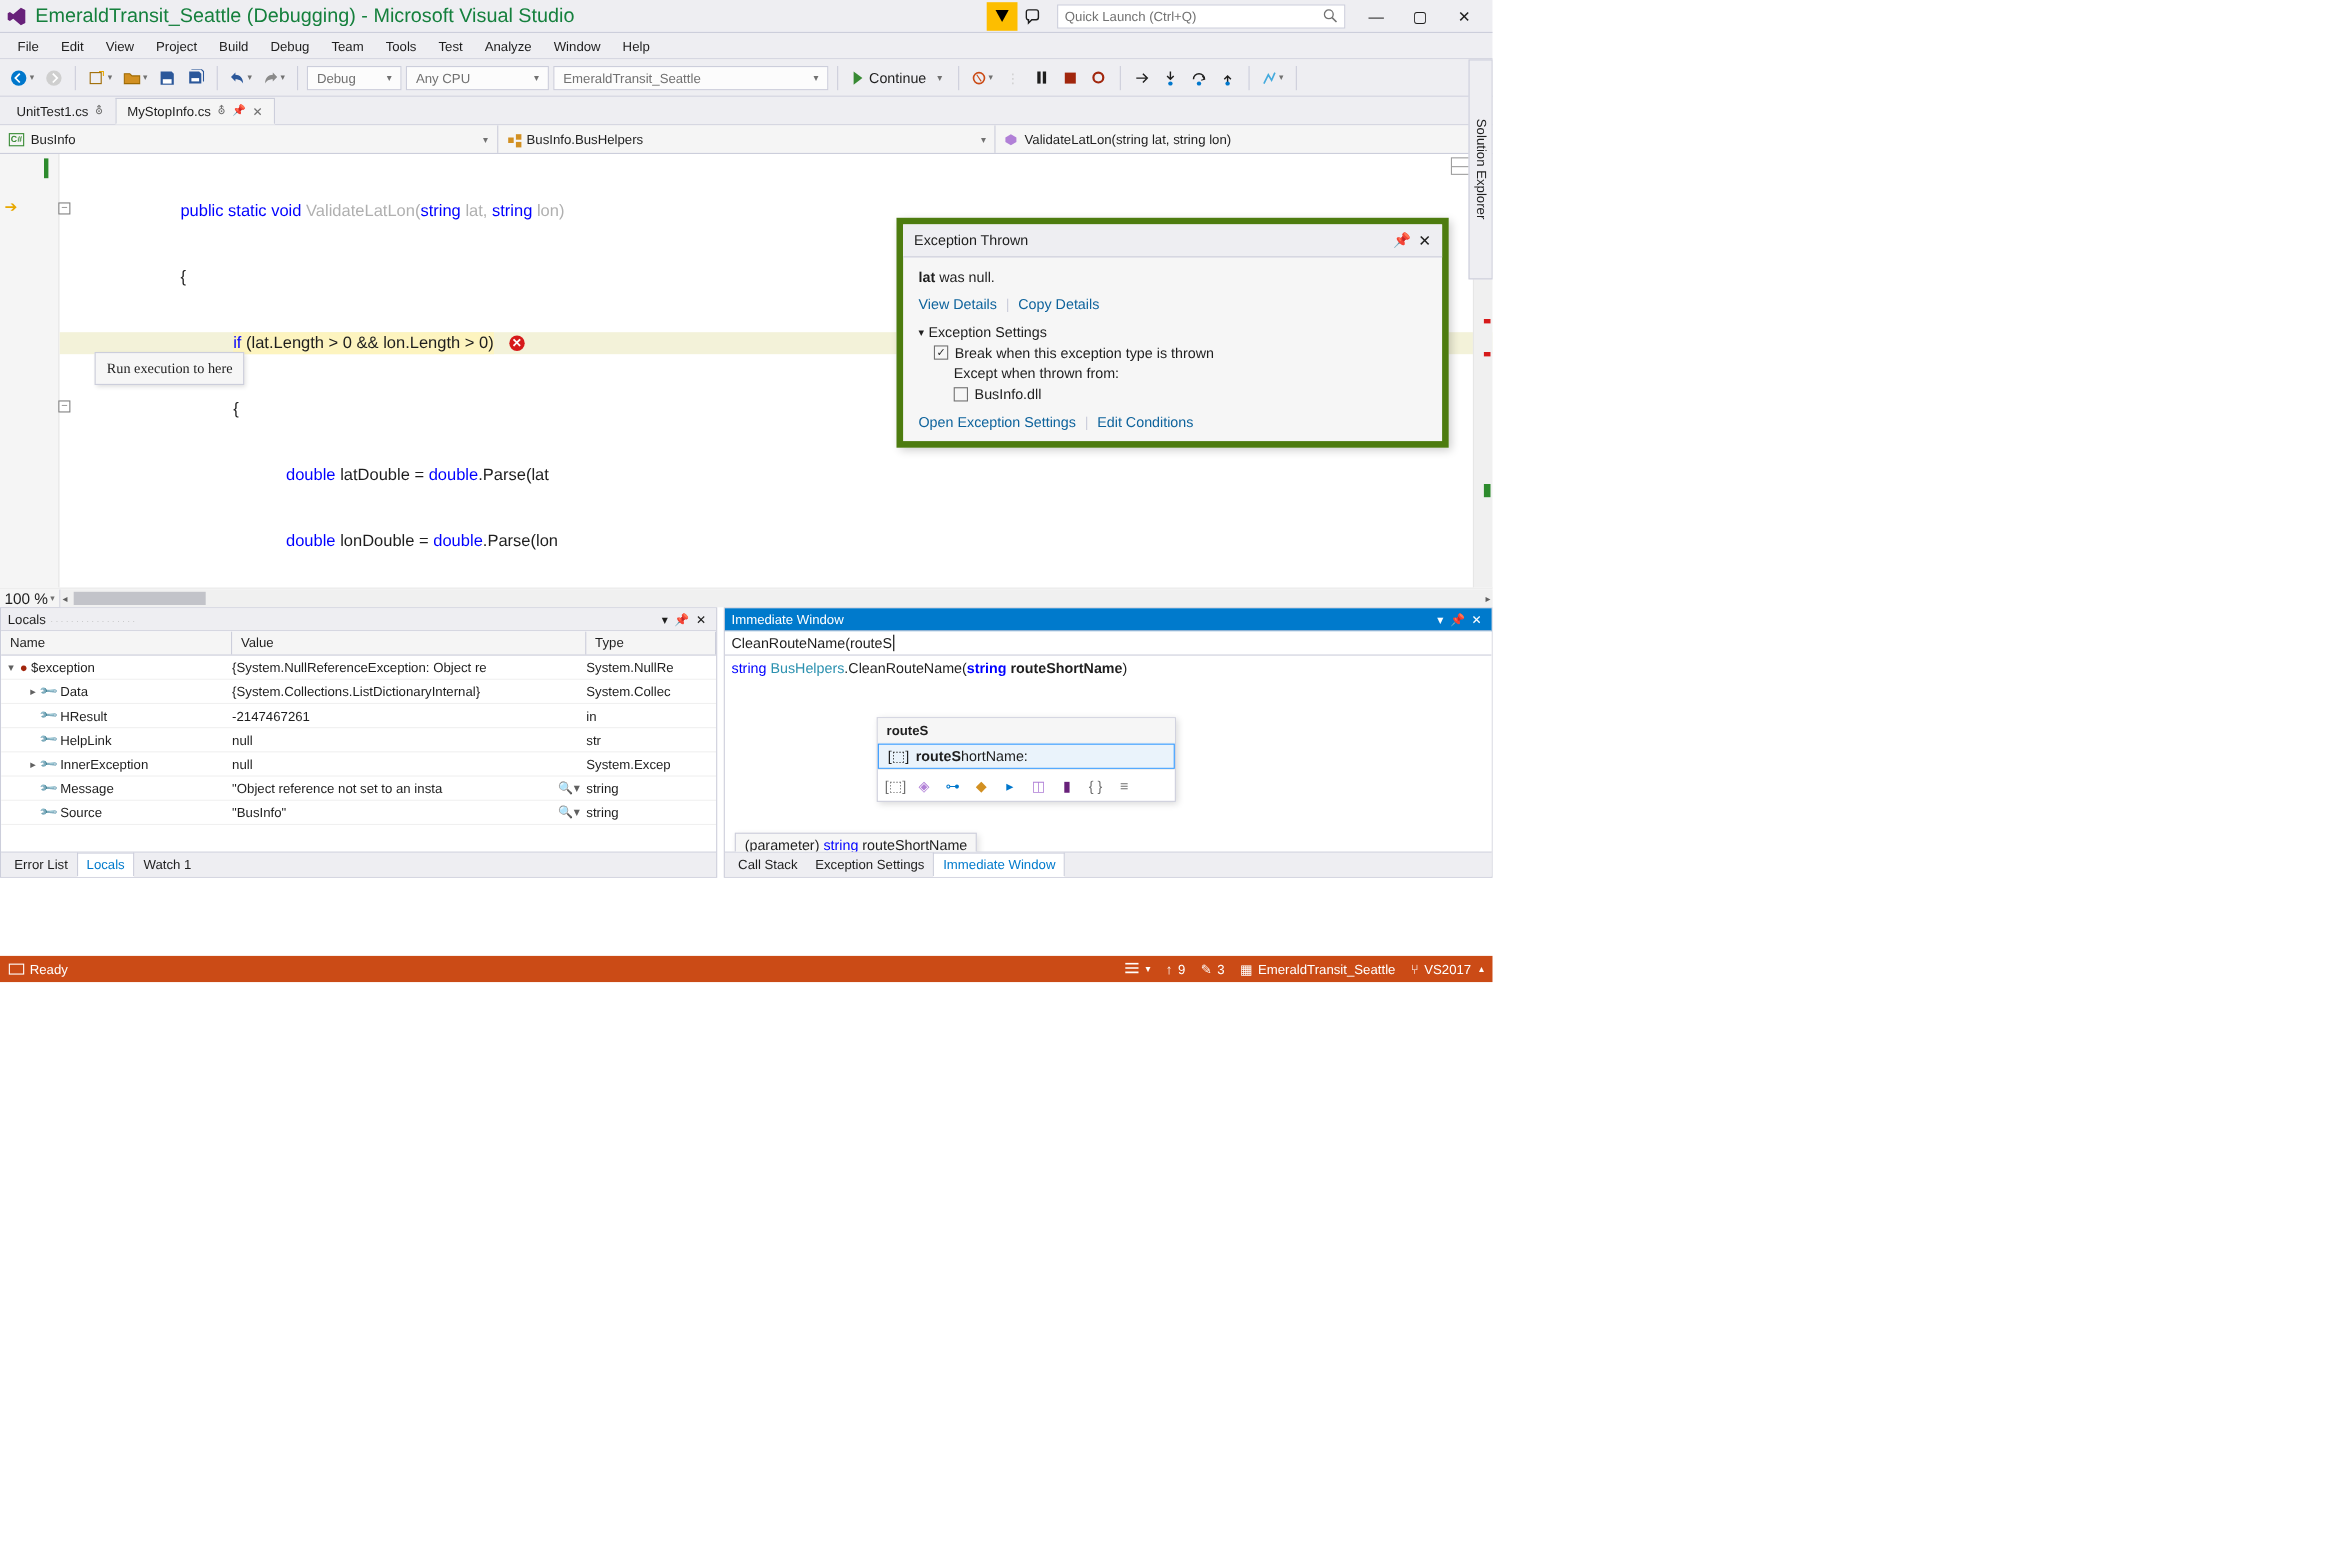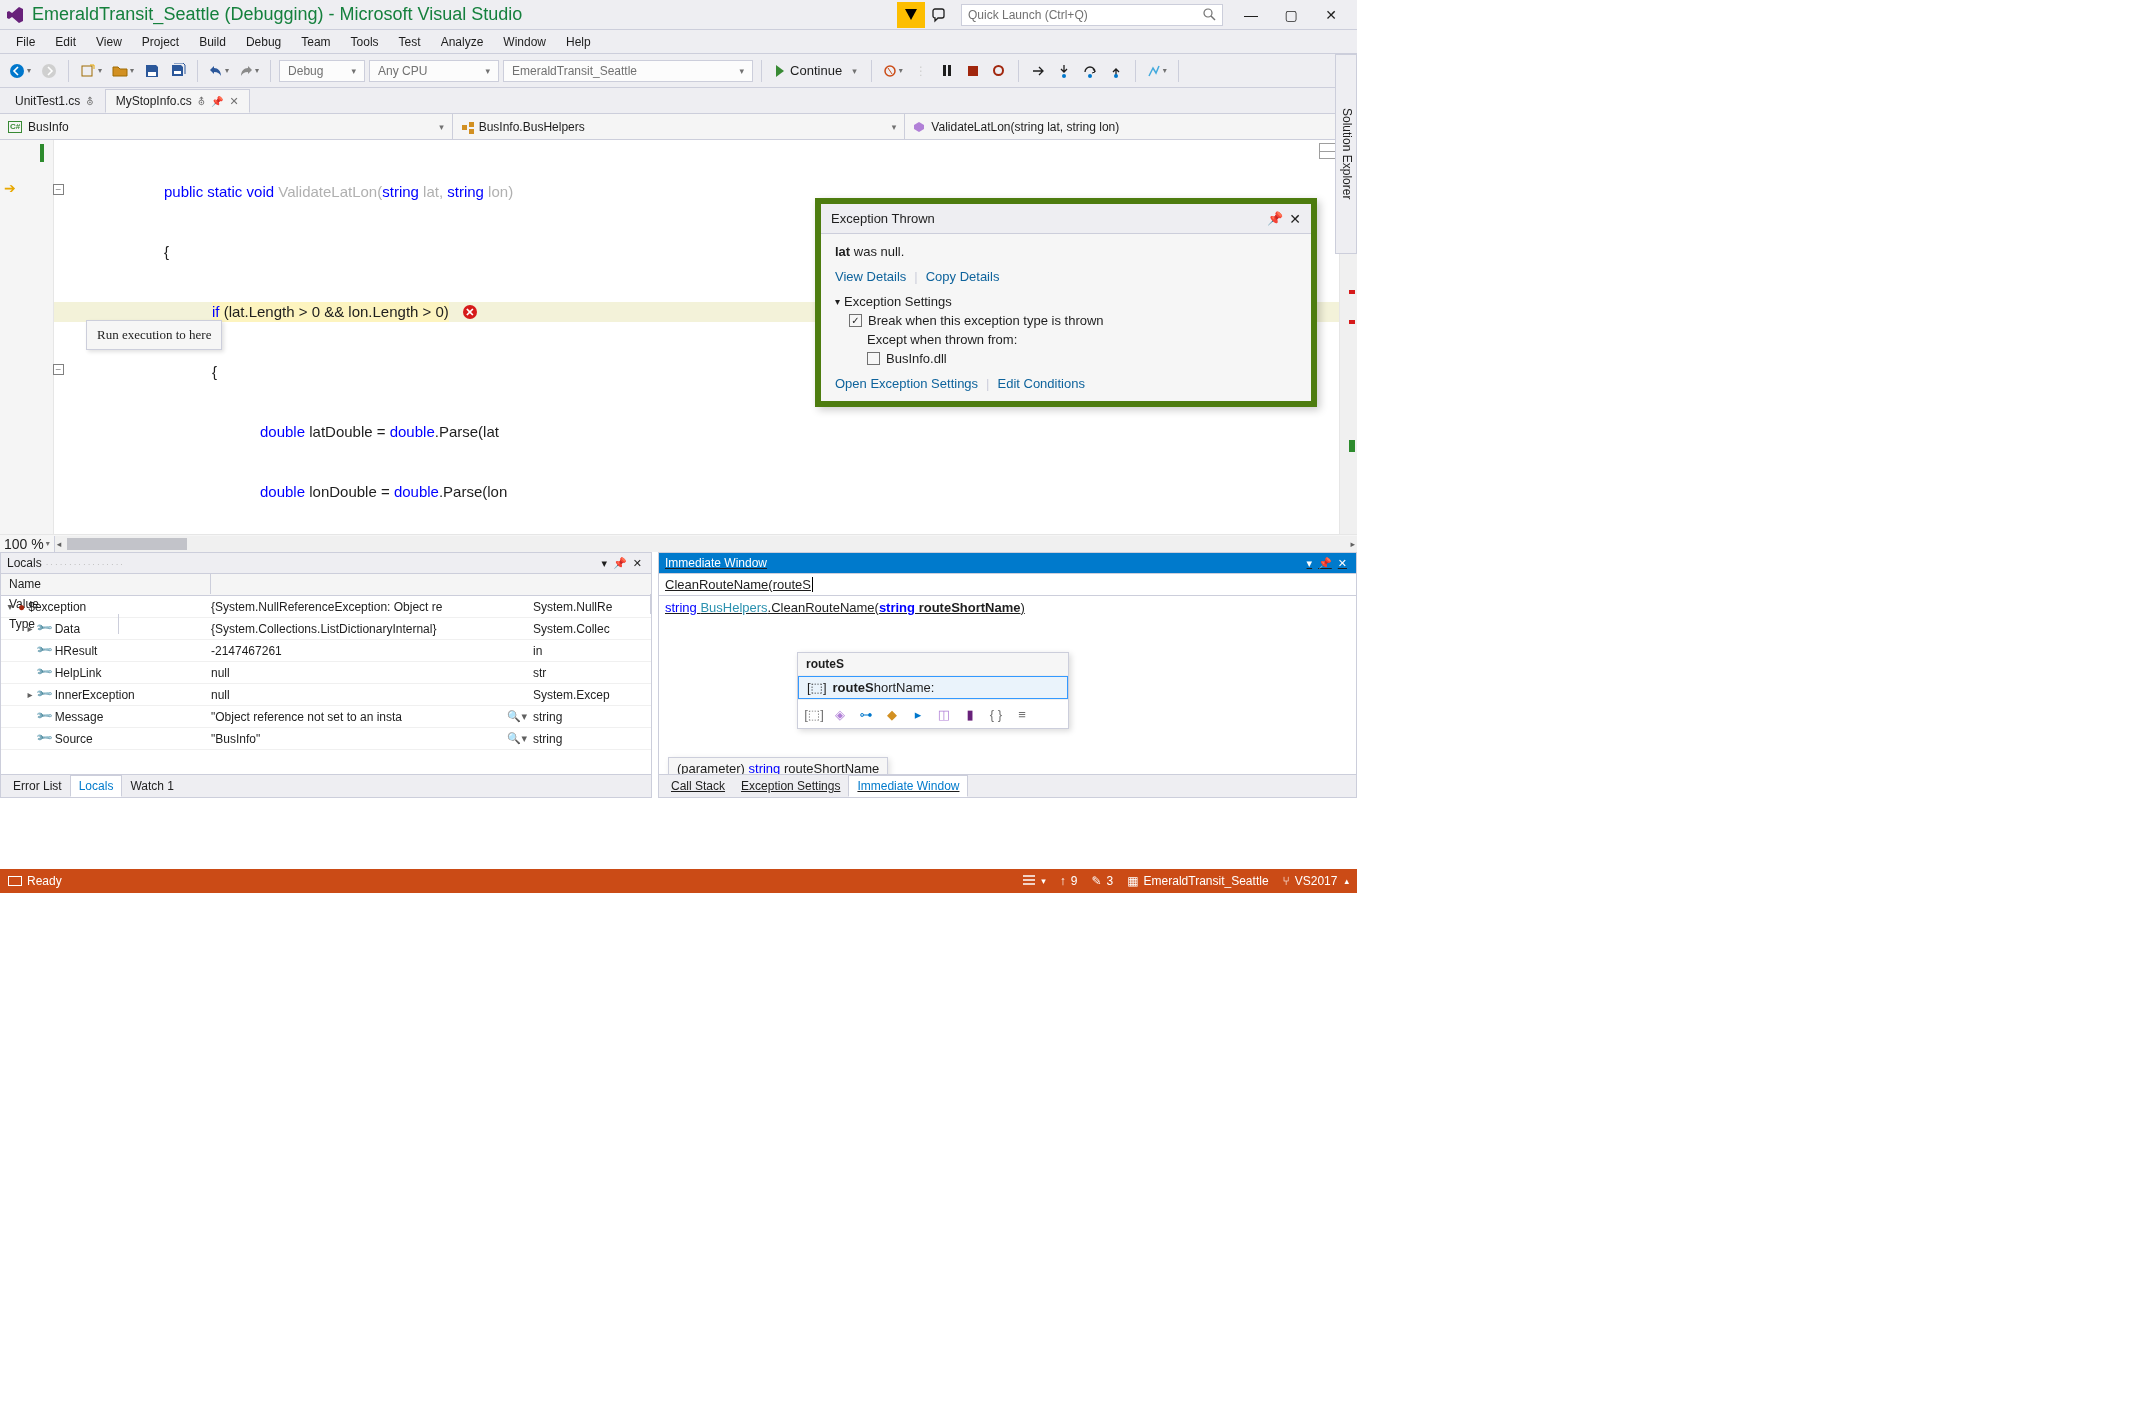--- a/index.html
+++ b/index.html
@@ -91,30 +91,30 @@
 .zoom-strip .zoom::after { content:"▾"; font-size:8px; color:#717171; }
 .zoom-strip .hsb { flex:1; height:16px; background:#f0f0f0; position:relative; display:flex; align-items:center; }
 .zoom-strip .hsb .thumb { position:absolute; left:12px; width:120px; height:12px; background:#c2c3c9; }
 .zoom-strip .hsb::before { content:"◂"; padding:0 2px; font-size:9px; color:#606060; }
 .zoom-strip .hsb::after { content:"▸"; padding:0 2px; font-size:9px; color:#606060; margin-left:auto; }
 
 
 .bottom { display:flex; height:246px; }
 .panel { display:flex; flex-direction:column; border:1px solid #cccedb; background:#f5f5f5; }
 .panel-l { width:652px; }
-.panel-r { flex:1; margin-left:6px;text-decoration:underline; }
+.panel-r { flex:1; margin-left:6px; }
 .panel-hdr { height:21px; background:#eeeef2; display:flex; align-items:center; padding:0 6px; border-bottom:1px solid #cccedb; font-size:12px; }
 .panel-hdr.active { background:#007acc; color:#fff; }
 .panel-hdr .t { flex:1; }
 .panel-hdr .ico { padding:0 3px; font-size:11px; }
 .panel-hdr .dots::after { content:"·················"; letter-spacing:2px; color:#b8b8b8; margin-left:4px; font-size:8px;}
 .panel-body { flex:1; background:#fff; overflow:hidden; position:relative; }
 
 
-.locals-cols { height:22px; display:flex; border-bottom:1px solid #cccedb; background:#f5f5f5;flex-direction:column; }
+.locals-cols { height:22px; display:flex; border-bottom:1px solid #cccedb; background:#f5f5f5; }
 .locals-cols div { padding:3px 8px; border-right:1px solid #cccedb; font-size:12px; }
 .lc-name{width:210px;} .lc-val{flex:1;} .lc-type{width:118px;}
 .locals-rows { font-size:12px; }
 .locals-row { display:flex; height:22px; align-items:center; border-bottom:1px solid #f0f0f0; }
 .locals-row .n { width:210px; display:flex; align-items:center; gap:3px; padding-left:4px; overflow:hidden; white-space:nowrap; }
 .locals-row .v { flex:1; overflow:hidden; white-space:nowrap; text-overflow:clip; padding-right:6px; }
 .locals-row .t { width:118px; overflow:hidden; white-space:nowrap; }
 .expander { width:10px; font-size:10px; color:#606060; text-align:center; }
 .wrench { font-size:11px; color:#606060; transform:rotate(-45deg); display:inline-block; }
 .mag { font-size:11px; color:#606060; }

